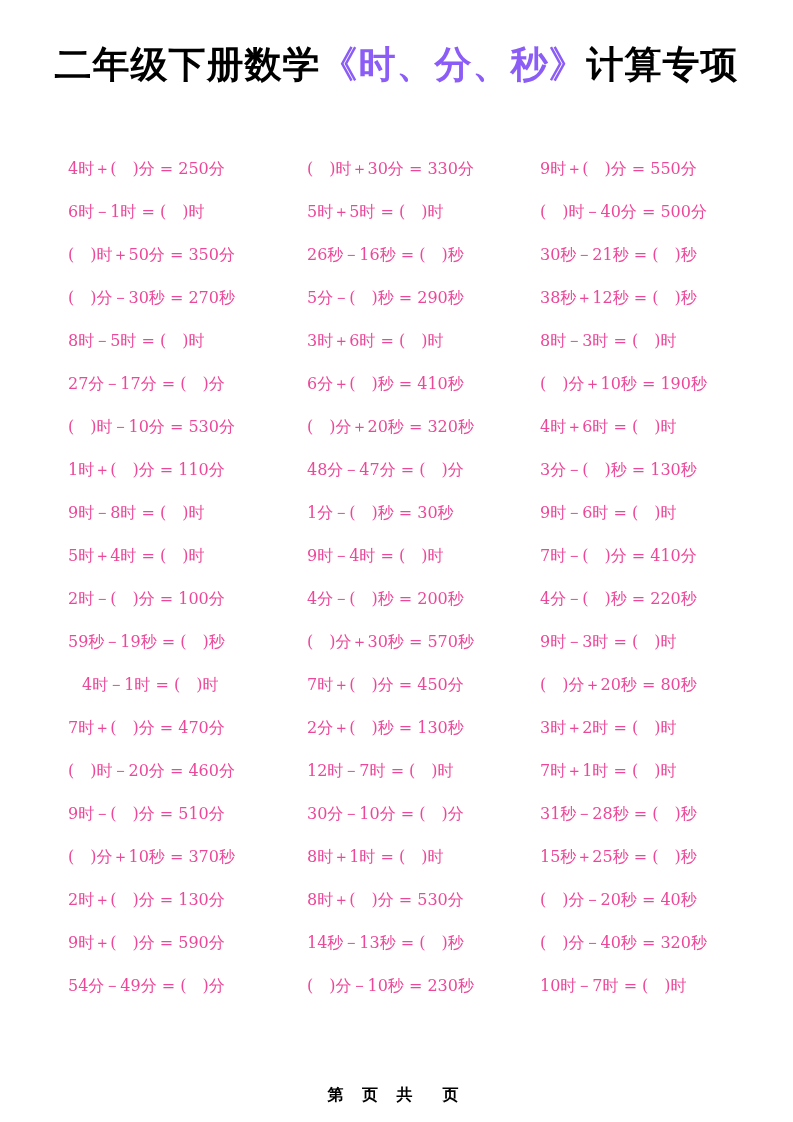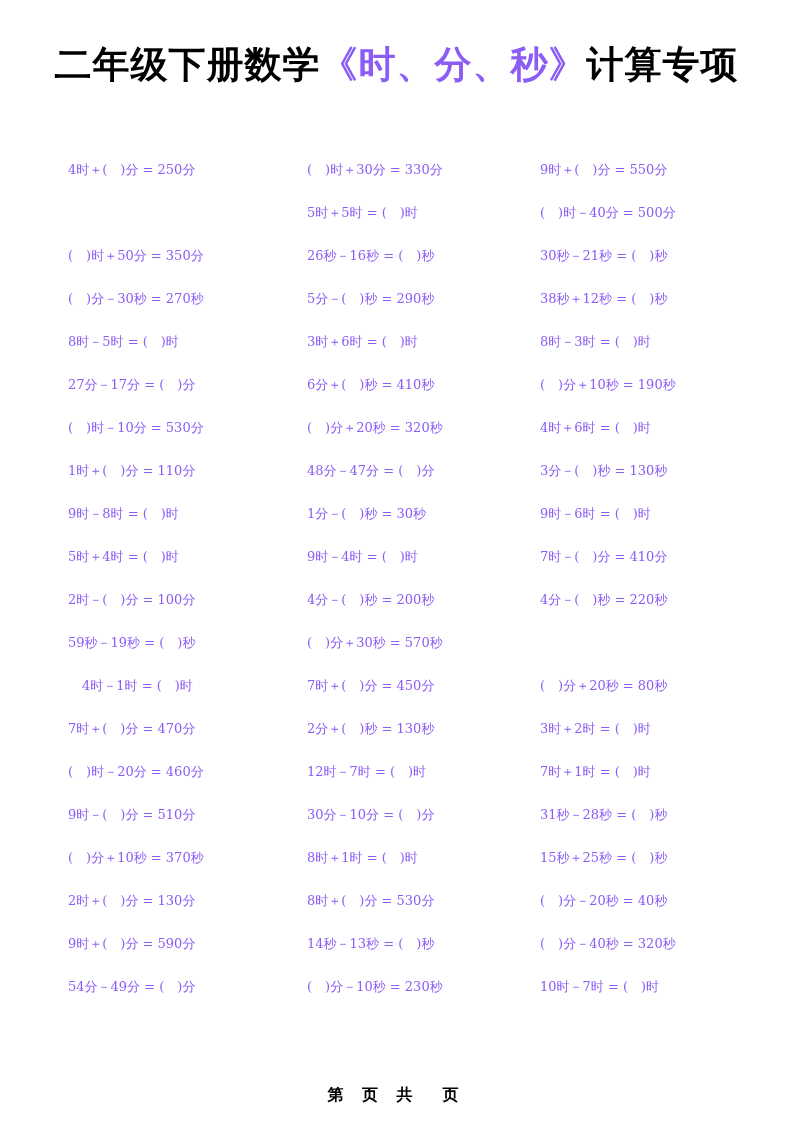--- a/index.html
+++ b/index.html
@@ -32,22 +32,22 @@
     left: 68px;
     top: 148px;
     right: 30px;
     display: grid;
     grid-template-columns: 239px 233px 1fr;
     grid-auto-rows: 43px;
   }
   .cell {
     display: flex;
     align-items: center;
-    font-size: 13px;
-    color: #8b5cf6;
+    font-size: 16px;
+    color: #ec4899;
     white-space: pre;
   }
   .footer {
     position: absolute;
     left: 0;
     bottom: 16px;
     width: 100%;
     text-align: center;
     font-family: "Liberation Sans", "DejaVu Sans", sans-serif;
     font-size: 16px;
@@ -58,20 +58,21 @@
   }
 </style>
 </head>
 <body>
 
 <div class="page">
   <h1 class="title"><span>二年级下册数学</span><span class="hl" style="color: #8b5cf6;">《时、分、秒》</span><span>计算专项</span></h1>
 
   <div class="grid" id="problem-grid">
       <div class="cell" style="grid-area: 1 / 1;">4时＋(　)分 = 250分</div>
+      <div class="cell" style="grid-area: 2 / 1;">6时－1时 = (　)时</div>
       <div class="cell" style="grid-area: 3 / 1;">(　)时＋50分 = 350分</div>
       <div class="cell" style="grid-area: 4 / 1;">(　)分－30秒 = 270秒</div>
       <div class="cell" style="grid-area: 5 / 1;">8时－5时 = (　)时</div>
       <div class="cell" style="grid-area: 6 / 1;">27分－17分 = (　)分</div>
       <div class="cell" style="grid-area: 7 / 1;">(　)时－10分 = 530分</div>
       <div class="cell" style="grid-area: 8 / 1;">1时＋(　)分 = 110分</div>
       <div class="cell" style="grid-area: 9 / 1;">9时－8时 = (　)时</div>
       <div class="cell" style="grid-area: 10 / 1;">5时＋4时 = (　)时</div>
       <div class="cell" style="grid-area: 11 / 1;">2时－(　)分 = 100分</div>
       <div class="cell" style="grid-area: 12 / 1;">59秒－19秒 = (　)秒</div>
@@ -107,20 +108,21 @@
       <div class="cell" style="grid-area: 2 / 3;">(　)时－40分 = 500分</div>
       <div class="cell" style="grid-area: 3 / 3;">30秒－21秒 = (　)秒</div>
       <div class="cell" style="grid-area: 4 / 3;">38秒＋12秒 = (　)秒</div>
       <div class="cell" style="grid-area: 5 / 3;">8时－3时 = (　)时</div>
       <div class="cell" style="grid-area: 6 / 3;">(　)分＋10秒 = 190秒</div>
       <div class="cell" style="grid-area: 7 / 3;">4时＋6时 = (　)时</div>
       <div class="cell" style="grid-area: 8 / 3;">3分－(　)秒 = 130秒</div>
       <div class="cell" style="grid-area: 9 / 3;">9时－6时 = (　)时</div>
       <div class="cell" style="grid-area: 10 / 3;">7时－(　)分 = 410分</div>
       <div class="cell" style="grid-area: 11 / 3;">4分－(　)秒 = 220秒</div>
+      <div class="cell" style="grid-area: 12 / 3;">9时－3时 = (　)时</div>
       <div class="cell" style="grid-area: 13 / 3;">(　)分＋20秒 = 80秒</div>
       <div class="cell" style="grid-area: 14 / 3;">3时＋2时 = (　)时</div>
       <div class="cell" style="grid-area: 15 / 3;">7时＋1时 = (　)时</div>
       <div class="cell" style="grid-area: 16 / 3;">31秒－28秒 = (　)秒</div>
       <div class="cell" style="grid-area: 17 / 3;">15秒＋25秒 = (　)秒</div>
       <div class="cell" style="grid-area: 18 / 3;">(　)分－20秒 = 40秒</div>
       <div class="cell" style="grid-area: 19 / 3;">(　)分－40秒 = 320秒</div>
       <div class="cell" style="grid-area: 20 / 3;">10时－7时 = (　)时</div>
     </div>
 

